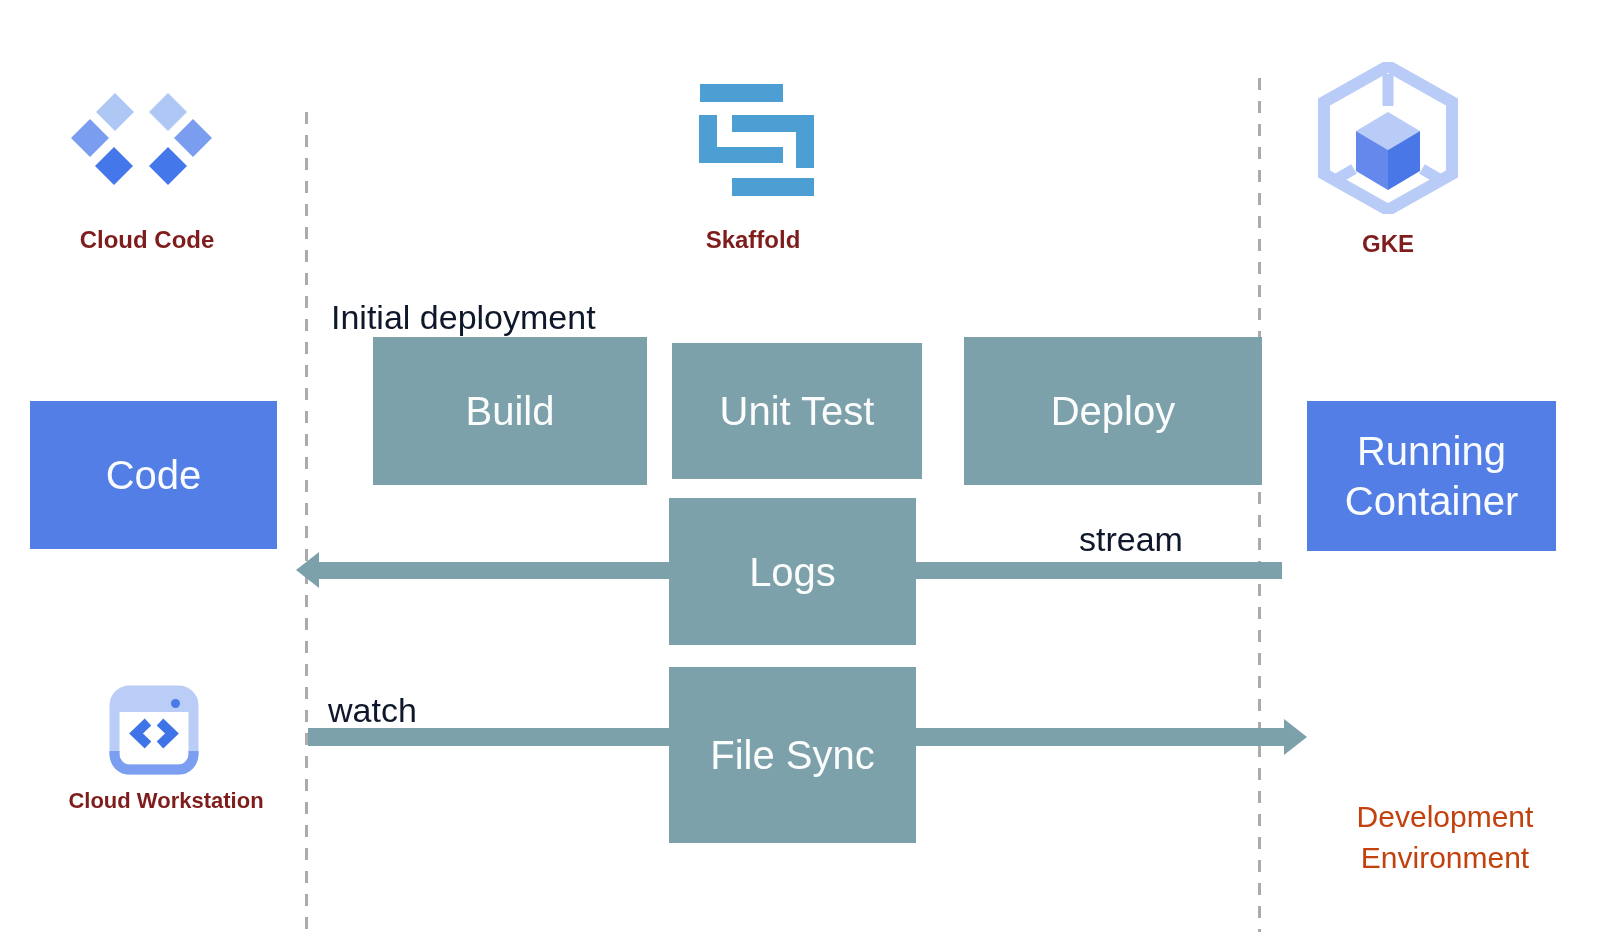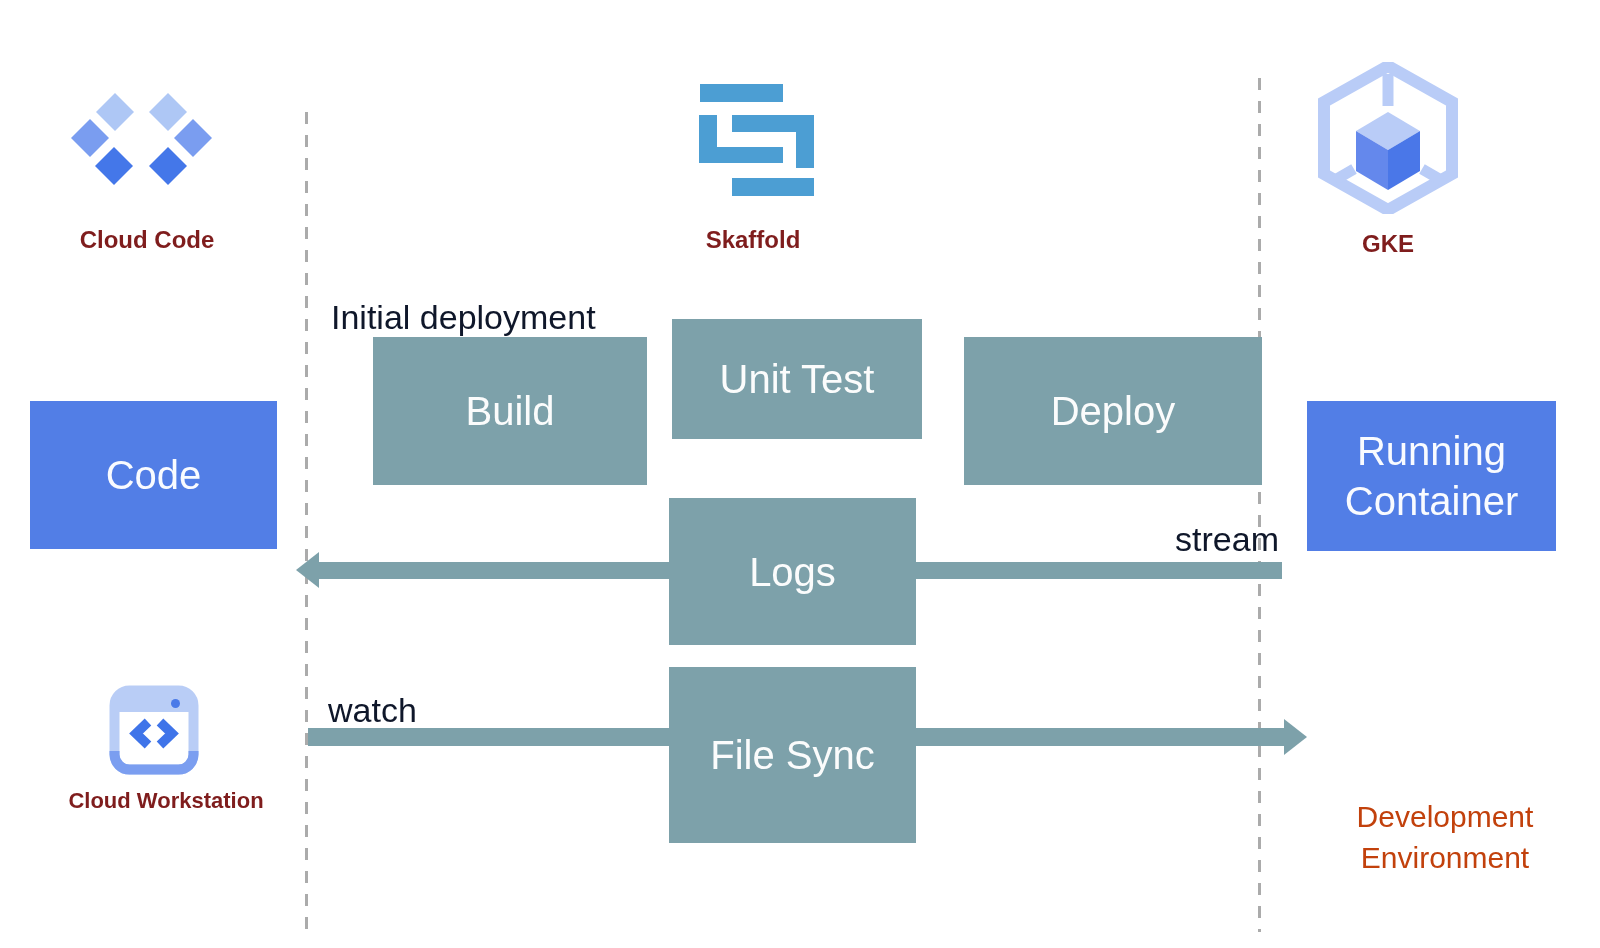--- a/index.html
+++ b/index.html
@@ -11,42 +11,42 @@
     background:repeating-linear-gradient(to bottom,#ababab 0px,#ababab 12px,transparent 12px,transparent 23px);}
   #dash-left{left:305px;top:112px;height:820px;}
   #dash-right{left:1258px;top:78px;height:854px;}
 
   .node{position:absolute;display:flex;align-items:center;justify-content:center;
     color:rgba(255,255,255,0.97);font-size:40px;line-height:1.25;text-align:center;z-index:2;}
   .teal{background:#7da1aa;}
   .blue{background:#527ee6;}
   #code-box{left:30px;top:401px;width:247px;height:148px;}
   #build-box{left:373px;top:337px;width:274px;height:148px;}
-  #unit-test-box{left:672px;top:319px;width:250px;height:120px;text-align:right;}
+  #unit-test-box{left:672px;top:343px;width:250px;height:136px;text-align:right;}
   #deploy-box{left:964px;top:337px;width:298px;height:148px;}
   #logs-box{left:669px;top:498px;width:247px;height:147px;}
   #file-sync-box{left:669px;top:667px;width:247px;height:176px;}
   #running-container-box{left:1307px;top:401px;width:249px;height:150px;padding:0 4px;box-sizing:border-box;}
 
   .bar{position:absolute;background:#7da1aa;z-index:1;}
   #stream-bar{left:318px;top:562px;width:964px;height:17px;}
   #watch-bar{left:308px;top:728px;width:976px;height:18px;}
   .head{position:absolute;width:0;height:0;z-index:1;}
   #stream-head{left:296px;top:552px;border-top:18px solid transparent;border-bottom:18px solid transparent;border-right:23px solid #7da1aa;}
   #watch-head{left:1284px;top:719px;border-top:18px solid transparent;border-bottom:18px solid transparent;border-left:23px solid #7da1aa;}
 
   .caption{position:absolute;color:#7f1d1d;font-weight:700;font-size:24px;text-align:center;}
   #cloud-code-label{left:47px;top:226px;width:200px;}
   #skaffold-label{left:653px;top:226px;width:200px;}
   #gke-label{left:1288px;top:230px;width:200px;}
   #workstation-label{left:36px;top:788px;width:260px;font-size:22px;}
 
   .note{position:absolute;color:#0f172a;font-size:34px;line-height:1.2;margin-left:24px;}
   #initial-deployment{left:307px;top:297px;}
-  #stream-label{left:1055px;top:519px;width:200px;text-align:right;}
+  #stream-label{left:1055px;top:519px;width:200px;}
   #watch-label{left:304px;top:690px;}
 
   .bigtext{position:absolute;color:#c2410c;font-size:30px;line-height:1.35;text-align:center;}
   #developer-workstation{left:37px;top:828px;width:240px;}
   #development-environment{left:1325px;top:797px;width:240px;}
 
   .icon{position:absolute;}
   #cloud-code-icon{left:71px;top:91px;width:142px;height:96px;}
   #skaffold-icon{left:699px;top:84px;width:115px;height:112px;}
   #gke-icon{left:1318px;top:62px;width:140px;height:152px;}

